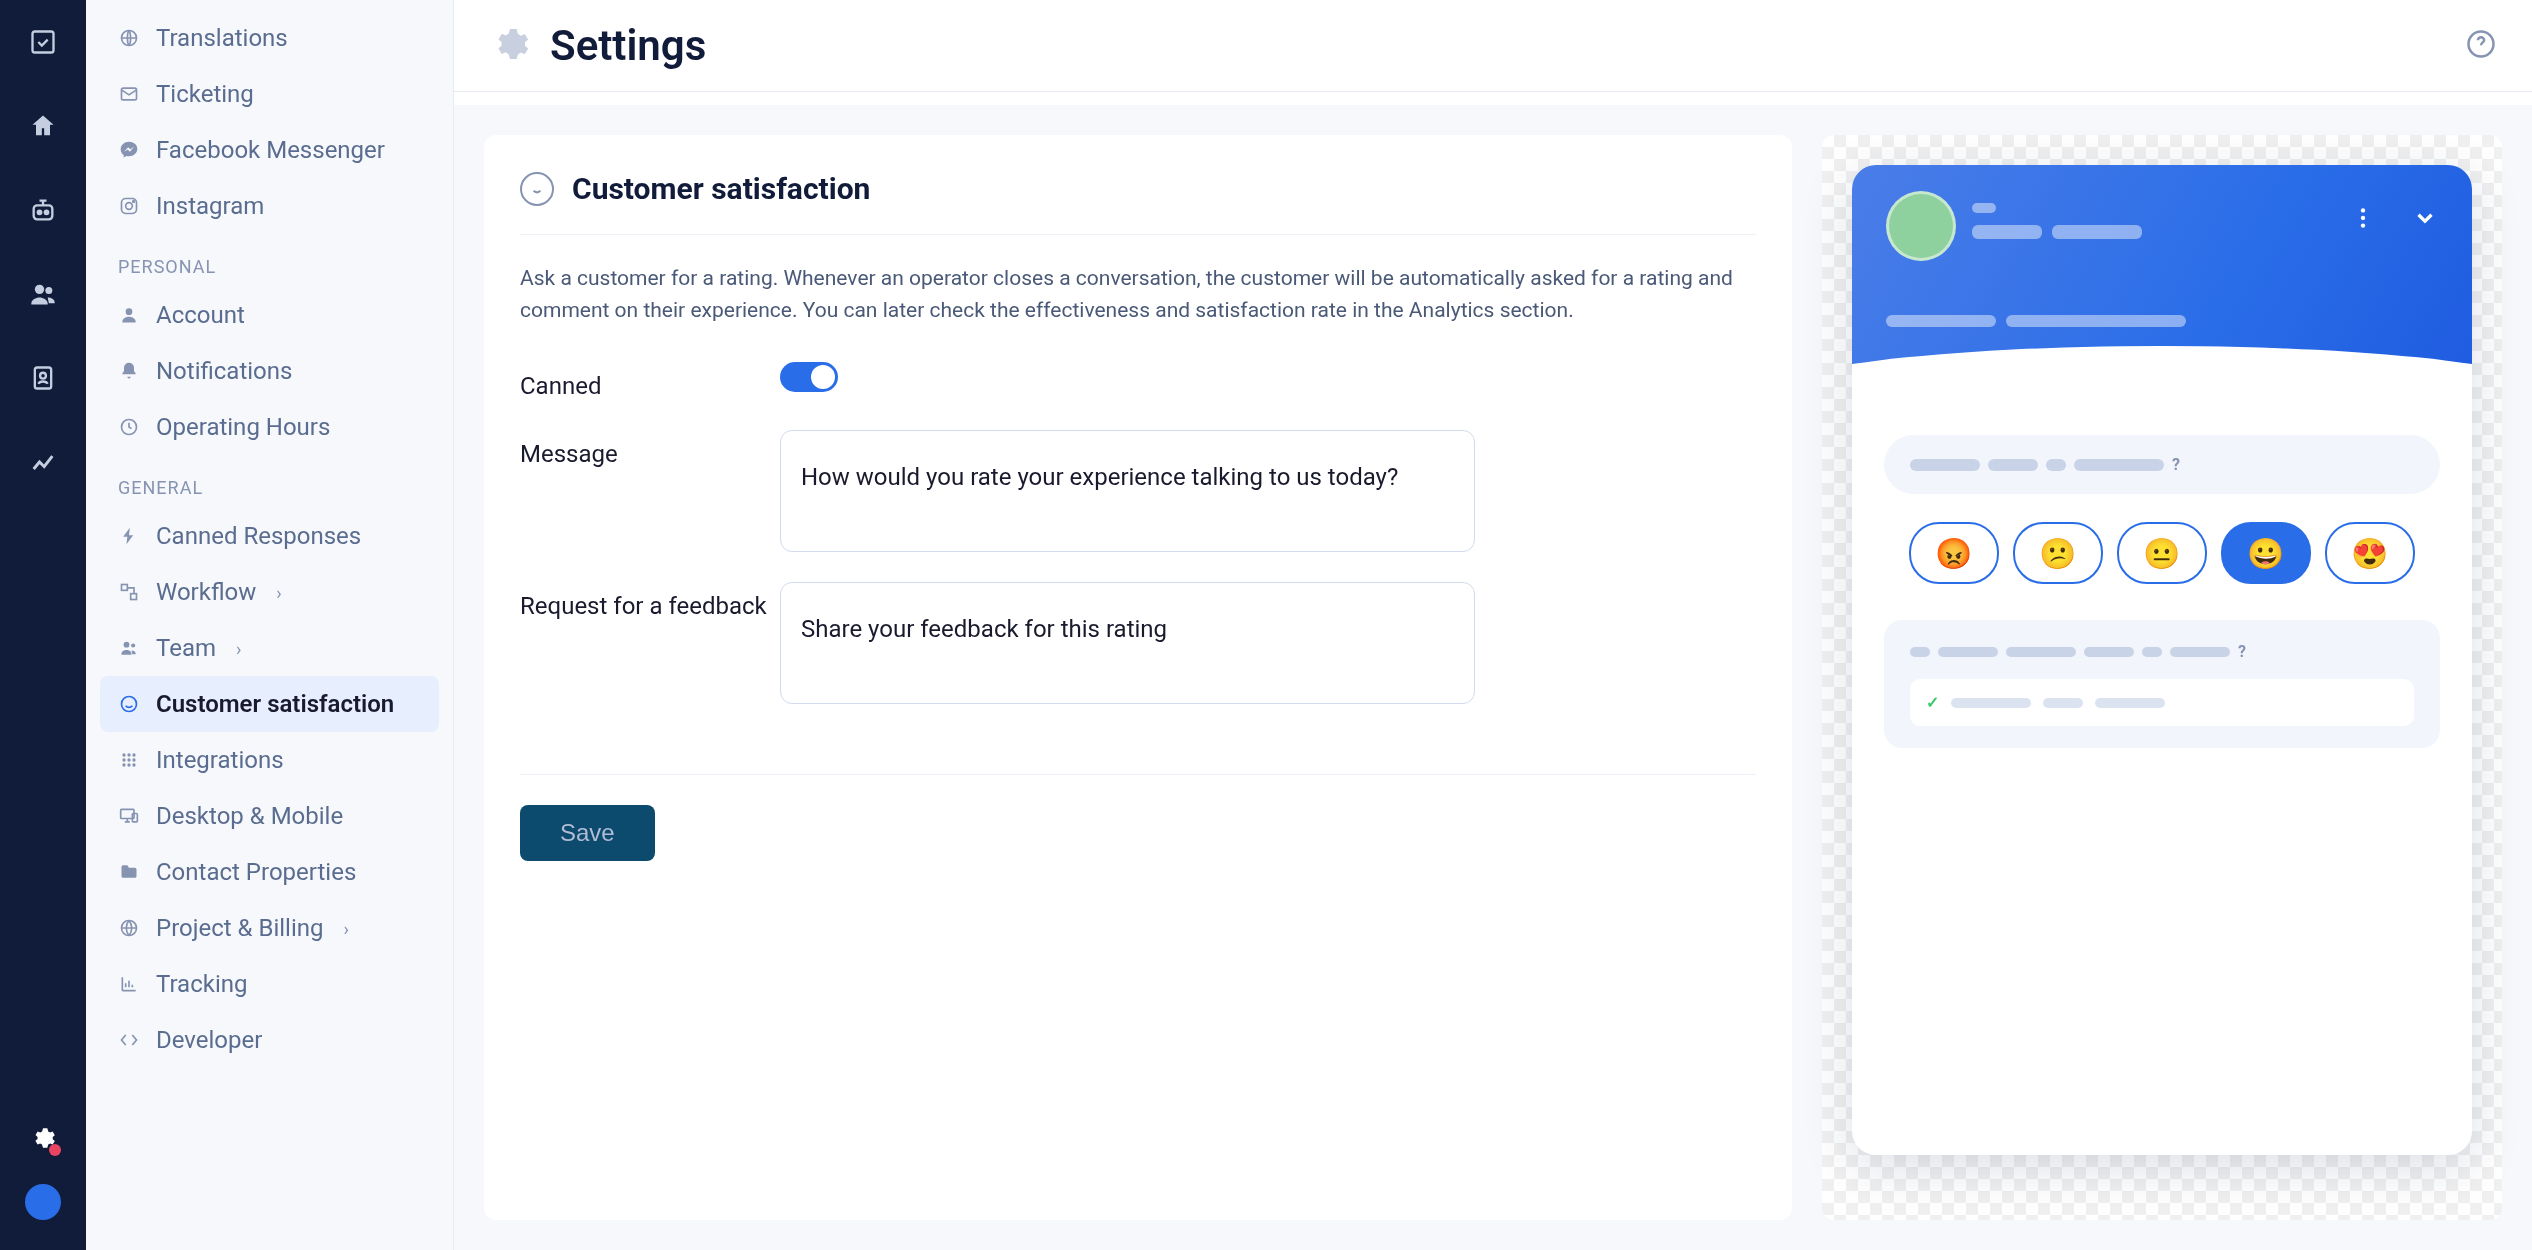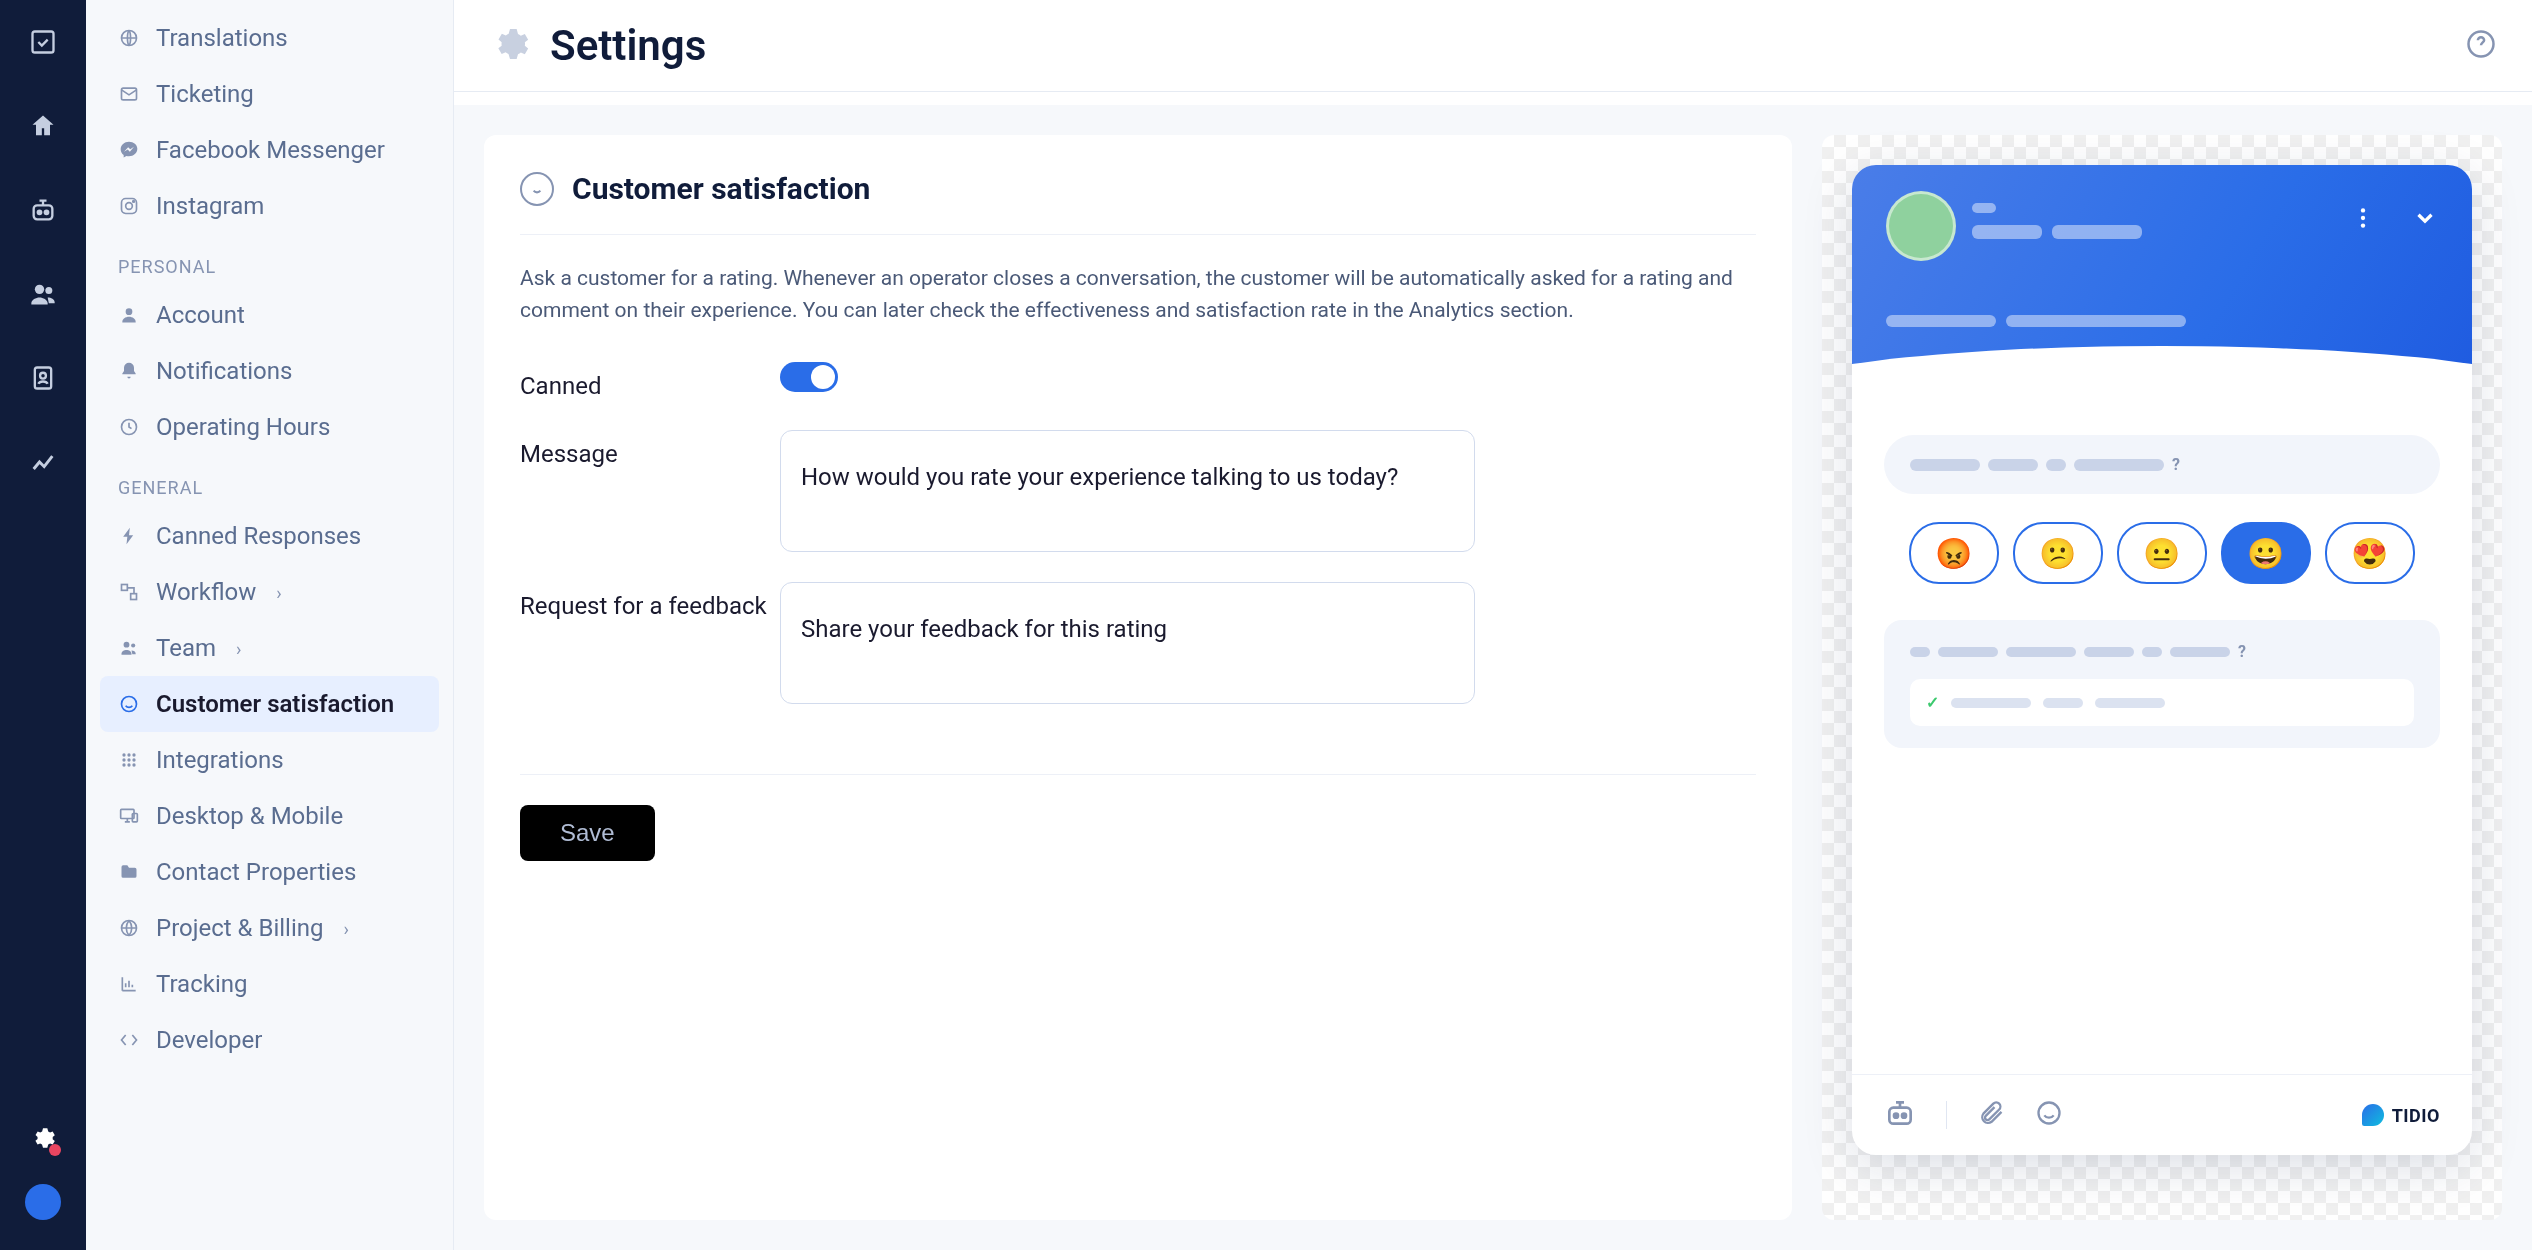--- a/index.html
+++ b/index.html
@@ -41,21 +41,21 @@
 .desc { font-size: 21px; color: #4a5977; line-height: 1.5; margin-bottom: 36px; max-width: 1260px; }
 
 .form-row { display: flex; align-items: flex-start; margin-bottom: 30px; }
 .form-label { width: 260px; font-size: 24px; color: #1a1a2e; padding-top: 10px; }
 .toggle { width: 58px; height: 30px; background: #2a6de8; border-radius: 15px; position: relative; cursor: pointer; }
 .toggle .knob { width: 24px; height: 24px; background: #fff; border-radius: 50%; position: absolute; right: 3px; top: 3px; }
 .textarea { width: 695px; min-height: 88px; border: 1.5px solid #d2dbed; border-radius: 12px; padding: 32px 20px; font-size: 24px; color: #1a1a2e; resize: none; font-family: inherit; }
 .textarea::placeholder { color: #8694b2; }
 
 .divider { border-top: 1px solid #edf0f7; margin: 40px 0 30px 0; }
-.save-btn { padding: 14px 40px; background: #000000; color: #b0bcd4; border: none; border-radius: 8px; font-size: 24px; cursor: not-allowed; align-self: flex-start; }
+.save-btn { padding: 14px 40px; background: #0c4a6e; color: #b0bcd4; border: none; border-radius: 8px; font-size: 24px; cursor: not-allowed; align-self: flex-start; }
 
 
 .preview { width: 680px; background: #fff; border-radius: 12px; background-image: linear-gradient(45deg,#f0f0f0 25%,transparent 25%),linear-gradient(-45deg,#f0f0f0 25%,transparent 25%),linear-gradient(45deg,transparent 75%,#f0f0f0 75%),linear-gradient(-45deg,transparent 75%,#f0f0f0 75%); background-size:24px 24px; background-position:0 0,0 12px,12px -12px,-12px 0; padding: 30px; display:flex; align-items:flex-start; justify-content:center; }
 .chat-widget { width: 620px; height: 990px; background: #fff; border-radius: 24px; box-shadow: 0 12px 50px rgba(22,40,90,0.15); overflow:hidden; display:flex; flex-direction:column; position:relative; }
 .chat-header { height: 230px; background: linear-gradient(120deg,#4a7de8,#2a6de8 60%,#1f5be0); position: relative; padding: 30px 34px; color:#fff; }
 .chat-header::after { content:''; position:absolute; left:0; right:0; bottom:-1px; height:50px; background:#fff; border-radius: 50% 50% 0 0 / 100% 100% 0 0; transform: scaleX(1.3); }
 .chat-avatar { width: 70px; height: 70px; border-radius: 50%; background: #8fd19e; border: 3px solid rgba(255,255,255,0.5); position: absolute; left: 34px; top: 26px; }
 .chat-header-icons { position: absolute; right: 34px; top: 40px; display: flex; gap: 36px; color: #fff; }
 .chat-header-icons svg { width: 26px; height: 26px; }
 .ph-line { background: rgba(255,255,255,0.45); border-radius: 6px; height: 12px; }
@@ -402,37 +402,17 @@
                   <span style="color:#8694b2;font-weight:bold;">?</span>
                 </div>
               <div style="background:#fff;border-radius:10px;padding:14px 16px;" class="row2">
                 <span class="check">✓</span>
                 <div style="width:80px;height:10px;background:#dbe2f0;border-radius:5px;"></div>
                 <div style="width:40px;height:10px;background:#dbe2f0;border-radius:5px;"></div>
                 <div style="width:70px;height:10px;background:#dbe2f0;border-radius:5px;"></div>
               </div>
             </div>
           </div>
-          <div class="chat-footer">
-            <span><svg viewBox="0 0 24 24" width="32" height="32" fill="none" stroke="currentColor" stroke-width="2">
-                  <rect x="4" y="8" width="16" height="12" rx="3"></rect>
-                  <circle cx="9" cy="14" r="1.5" fill="currentColor"></circle>
-                  <circle cx="15" cy="14" r="1.5" fill="currentColor"></circle>
-                  <path d="M12 4v4M9 4h6"></path>
-                </svg></span>
-            <span style="width:1px;height:28px;background:#e0e6f2;"></span>
-            <span><svg viewBox="0 0 24 24" width="28" height="28" fill="none" stroke="currentColor" stroke-width="2">
-                  <path d="M21 11l-8.5 8.5a5 5 0 01-7-7L14 4a3.5 3.5 0 015 5l-8.5 8.5a2 2 0 01-3-3L15 7"></path>
-                </svg></span>
-            <span><svg viewBox="0 0 24 24" width="28" height="28" fill="none" stroke="currentColor" stroke-width="2">
-                  <circle cx="12" cy="12" r="9"></circle>
-                  <path d="M8 14s1.5 2 4 2 4-2 4-2M9 9h.01M15 9h.01"></path>
-                </svg></span>
-            <div class="brand">
-              <span class="brand-dot"></span>
-              <span>TIDIO</span>
-            </div>
-          </div>
         </div>
       </div>
     </div>
   </div>
 </div>
 
 </body></html>

